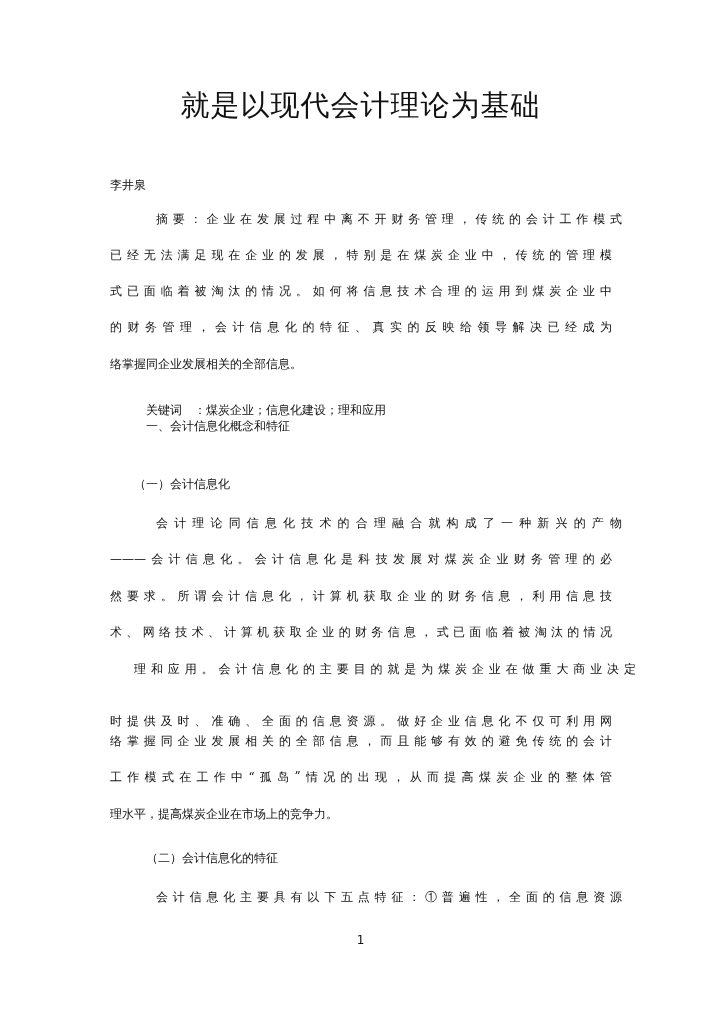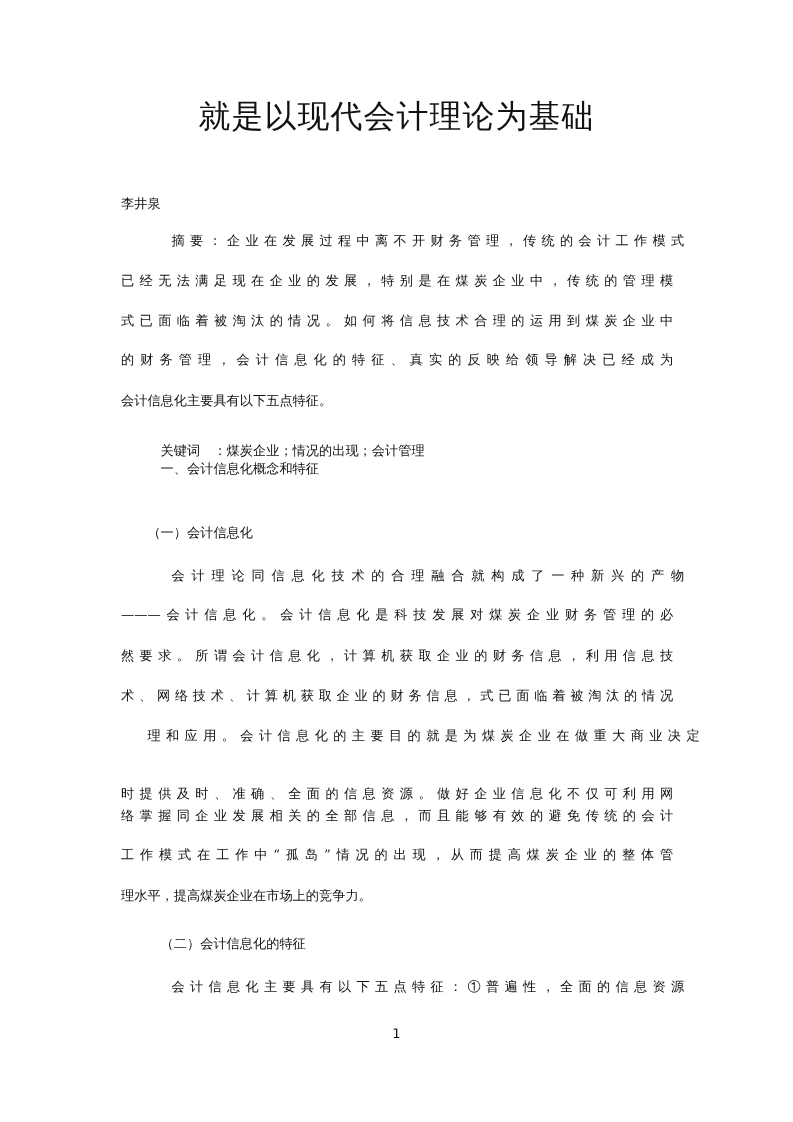--- a/index.html
+++ b/index.html
@@ -22,24 +22,24 @@
 
 <h1 class="title">就是以现代会计理论为基础</h1>
 
 <div class="line author last" style="top:173px;">李井泉</div>
 
 <div>
   <div class="line ind" style="top:207px;">摘要：企业在发展过程中离不开财务管理，传统的会计工作模式</div>
   <div class="line" style="top:243px;">已经无法满足现在企业的发展，特别是在煤炭企业中，传统的管理模</div>
   <div class="line" style="top:279px;">式已面临着被淘汰的情况。如何将信息技术合理的运用到煤炭企业中</div>
   <div class="line" style="top:315px;">的财务管理，会计信息化的特征、真实的反映给领导解决已经成为</div>
-  <div class="line last" style="top:352px;">会计信息化主要具有以下五点特征。</div>
+  <div class="line last" style="top:352px;">络掌握同企业发展相关的全部信息。</div>
 </div>
 
-<div class="line ind3 last" style="top:398px;">关键词　：煤炭企业；情况的出现；会计管理</div>
+<div class="line ind3 last" style="top:398px;">关键词　：煤炭企业；信息化建设；理和应用</div>
 <div class="line ind3 last" style="top:414px;">一、会计信息化概念和特征</div>
 <div class="line ind2 last" style="top:472px;">（一）会计信息化</div>
 
 <div>
   <div class="line ind" style="top:511px;">会计理论同信息化技术的合理融合就构成了一种新兴的产物</div>
   <div class="line" style="top:547px;">———会计信息化。会计信息化是科技发展对煤炭企业财务管理的必</div>
   <div class="line" style="top:584px;">然要求。所谓会计信息化，计算机获取企业的财务信息，利用信息技</div>
   <div class="line" style="top:620px;">术、网络技术、计算机获取企业的财务信息，式已面临着被淘汰的情况</div>
   <div class="line" style="top:657px;margin-left:24px;">理和应用。会计信息化的主要目的就是为煤炭企业在做重大商业决定</div>
   <div class="line" style="top:693px;margin-top:16px;">时提供及时、准确、全面的信息资源。做好企业信息化不仅可利用网</div>

